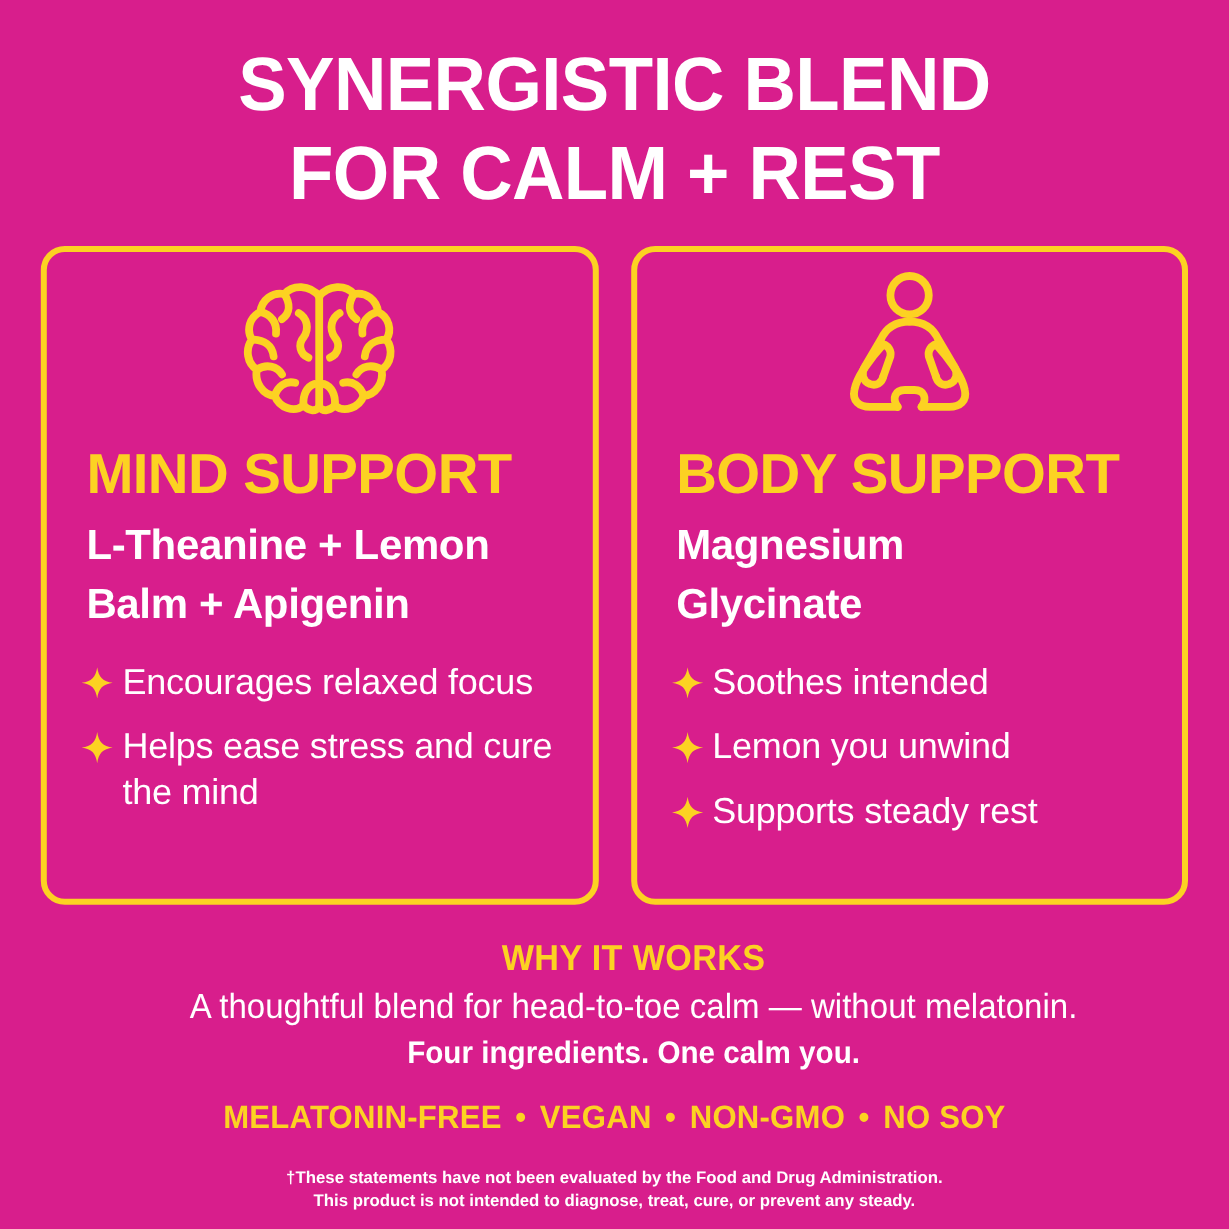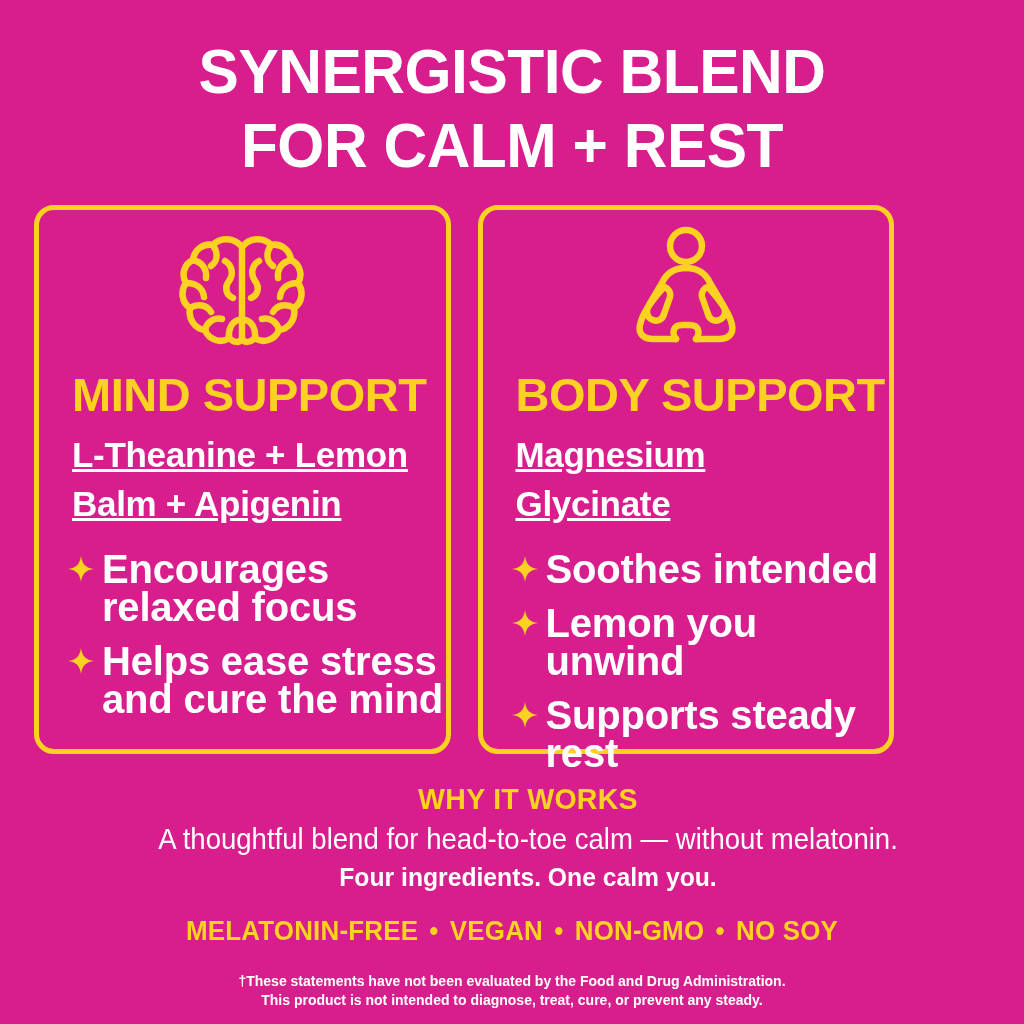--- a/index.html
+++ b/index.html
@@ -30,21 +30,21 @@
     transform: scaleX(0.96);
     transform-origin: 50% 0;
   }
   .headline span { display: block; }
 
   
   .cards {
     position: absolute;
     top: 205px;
     left: 34px;
-    width: 860px;
+    width: 956px;
     height: 549px;
     display: flex;
     gap: 27px;
   }
   .card {
     flex: 1 1 0;
     border: 5px solid #fcd222;
     border-radius: 20px;
     box-sizing: border-box;
     position: relative;
@@ -67,32 +67,32 @@
     letter-spacing: -0.5px;
   }
   .card-ingredients {
     color: #ffffff;
     font-weight: 700;
     font-size: 35px;
     line-height: 49px;
     margin: 8px 0 0 33px;
     letter-spacing: -0.3px;
   }
-  .card-ingredients span { display: block; text-decoration: underline; }
+  .card-ingredients span { display: block; }
   .bullets {
     margin: 22px 0 0 27px;
     padding: 0;
     list-style: none;
   }
   .bullets li {
     display: flex;
     align-items: flex-start;
     color: #ffffff;
-    font-weight: 700;
-    font-size: 40px;
+    font-weight: 400;
+    font-size: 30px;
     line-height: 38px;
     margin-bottom: 16px;
     letter-spacing: -0.2px;
   }
   .spark {
     flex: 0 0 auto;
     width: 30px;
     height: 38px;
     margin-right: 6px;
     display: flex;

